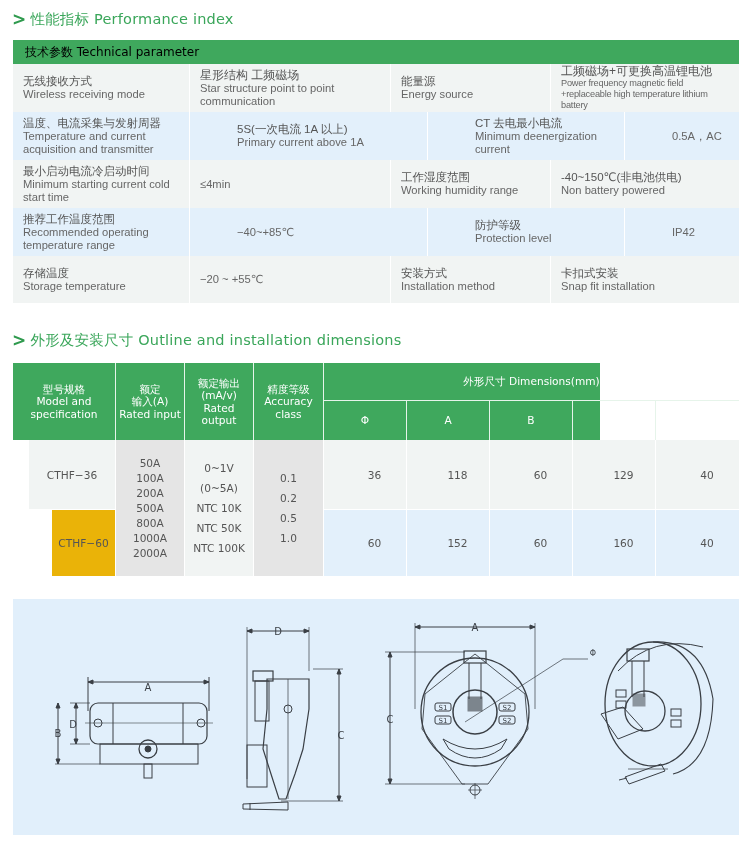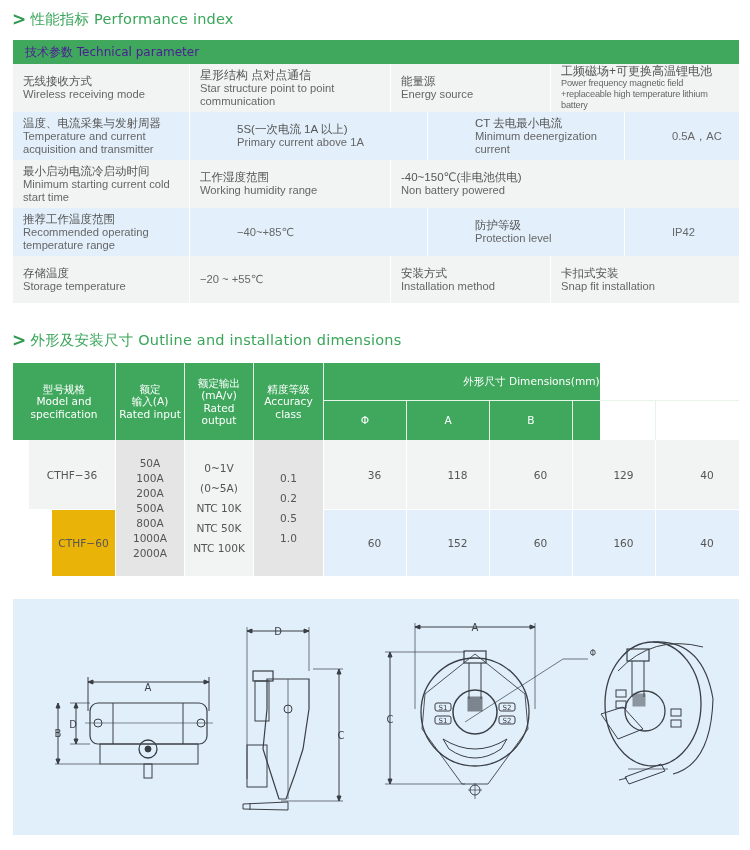--- a/index.html
+++ b/index.html
@@ -10,21 +10,21 @@
     position: absolute; left: 12px;
     font-family: "DejaVu Sans", sans-serif;
     font-size: 14.5px; color: #3aa65a; letter-spacing: 0.2px;
     display: flex; align-items: center;
   }
   .section-title .chev { font-weight: bold; font-size: 17px; margin-right: 4px; color: #2f9a4e; }
 
   
   #tech { position: absolute; left: 13px; top: 40px; width: 726px; }
   .tech-head {
-    height: 24px; background: #3fa85d; color: #4c1d95;
+    height: 24px; background: #3fa85d; color: #000000;
     font-family: "DejaVu Sans", sans-serif; font-size: 12px;
     padding-left: 12px; line-height: 24px;
   }
   .tech-row { display: grid; grid-template-columns: 177px 201px 160px 188px; height: 48px; }
   .tech-row.alt { background: #e3f0fb; gap: 37px; }
   .tech-row.base { background: #f1f4f3; }
   .tech-row.last { height: 47px; }
   .tcell {
     padding: 0 10px; display: flex; flex-direction: column; justify-content: center;
     font-size: 11.2px; line-height: 13px; color: #555; border-right: 1.5px solid #fff;
@@ -81,21 +81,21 @@
 
 <div id="tech">
   <div class="tech-head">技术参数 Technical parameter</div>
 
   <div class="tech-row base">
     <div class="tcell">
       <span class="zh">无线接收方式</span>
       <span class="en">Wireless receiving mode</span>
     </div>
     <div class="tcell">
-      <span class="zh zh-lg">星形结构  点对点通信</span>
+      <span class="zh zh-lg">星形结构  工频磁场</span>
       <span class="en">Star structure point to point communication</span>
     </div>
     <div class="tcell">
       <span class="zh">能量源</span>
       <span class="en">Energy source</span>
     </div>
     <div class="tcell">
       <span class="zh zh-lg">工频磁场+可更换高温锂电池</span>
       <span class="en small">Power frequency magnetic field +replaceable high temperature lithium battery</span>
     </div>
@@ -116,20 +116,23 @@
     </div>
     <div class="tcell">
       <span class="en">0.5A，AC</span>
     </div>
   </div>
 
   <div class="tech-row base">
     <div class="tcell">
       <span class="zh">最小启动电流冷启动时间</span>
       <span class="en">Minimum starting current cold start time</span>
+    </div>
+    <div class="tcell">
+      <span class="en">≤4min</span>
     </div>
     <div class="tcell">
       <span class="zh">工作湿度范围</span>
       <span class="en">Working humidity range</span>
     </div>
     <div class="tcell">
       <span class="zh">-40~150℃(非电池供电)</span>
       <span class="en">Non battery powered</span>
     </div>
   </div>

